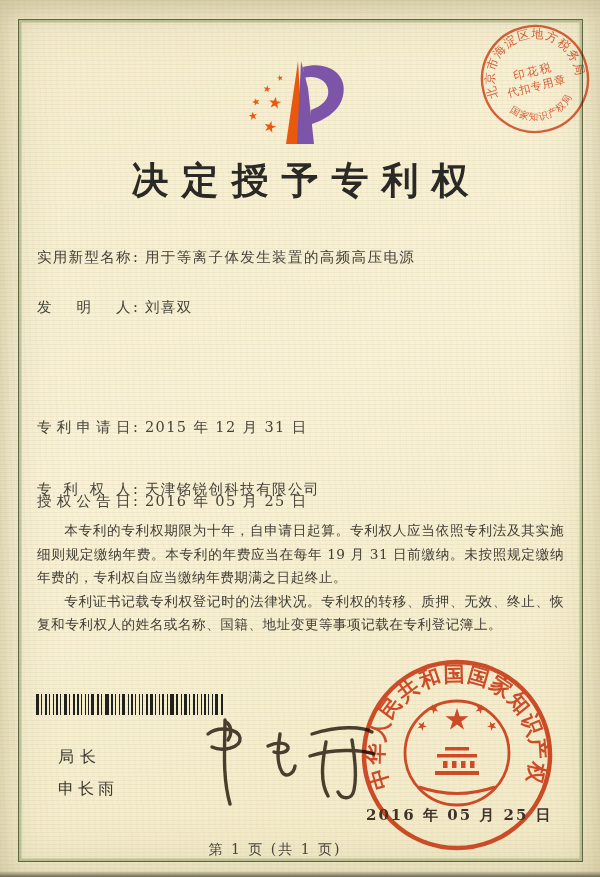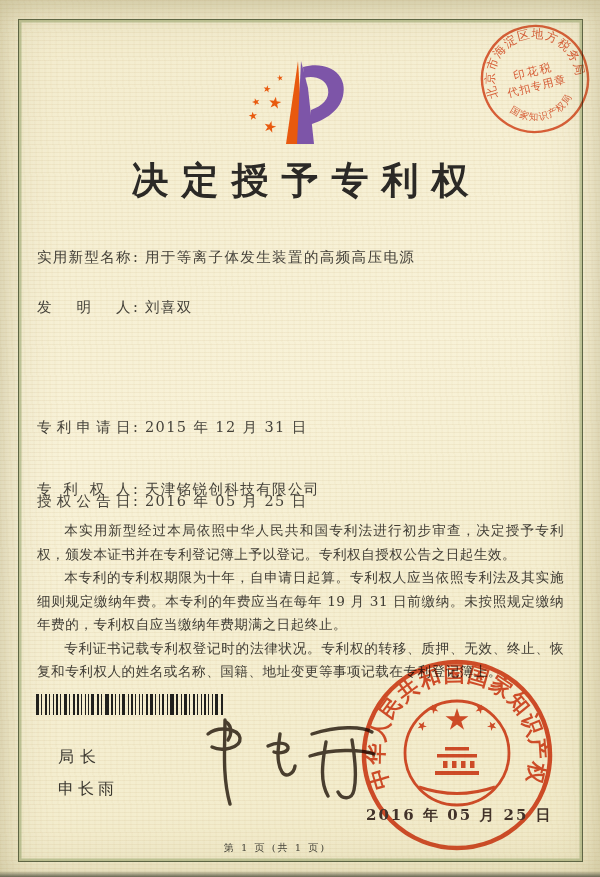--- a/index.html
+++ b/index.html
@@ -45,21 +45,21 @@
   .director-name{position:absolute;left:58px;top:779px;font-size:16px;letter-spacing:4px;color:#3a372f;}
 
   .signature{position:absolute;left:192px;top:716px;width:196px;height:94px;mix-blend-mode:multiply;}
 
   .seal{position:absolute;left:359px;top:657px;width:196px;height:196px;
     mix-blend-mode:multiply;opacity:.92;}
   .seal-date{position:absolute;left:366px;top:806px;font-size:15px;font-weight:700;
     letter-spacing:2px;color:#42332а;color:#42332a;z-index:5;}
 
   .footer{position:absolute;left:0;right:50px;top:841px;text-align:center;
-    font-size:10px;letter-spacing:2px;color:#45433b;}
+    font-size:14px;letter-spacing:2px;color:#45433b;}
 </style>
 </head>
 <body>
 
 <div class="page">
   <div class="texture"></div>
   <div class="frame"></div>
 
 
   <svg class="logo" viewBox="0 0 106 88" aria-hidden="true">
@@ -107,21 +107,20 @@
     <span class="flabel">专利申请日</span><span class="colon">:</span><span class="fvalue">2015 年 12 月 31 日</span>
   </div>
   <div class="field f4">
     <span class="flabel">专利权人</span><span class="colon">:</span><span class="fvalue">天津铭锐创科技有限公司</span>
   </div>
   <div class="field f5">
     <span class="flabel">授权公告日</span><span class="colon">:</span><span class="fvalue">2016 年 05 月 25 日</span>
   </div>
 
   <div class="body-text">
-    <p>本实用新型经过本局依照中华人民共和国专利法进行初步审查，决定授予专利权，颁发本证书并在专利登记簿上予以登记。专利权自授权公告之日起生效。</p>
     <p>本专利的专利权期限为十年，自申请日起算。专利权人应当依照专利法及其实施细则规定缴纳年费。本专利的年费应当在每年 19 月 31 日前缴纳。未按照规定缴纳年费的，专利权自应当缴纳年费期满之日起终止。</p>
     <p>专利证书记载专利权登记时的法律状况。专利权的转移、质押、无效、终止、恢复和专利权人的姓名或名称、国籍、地址变更等事项记载在专利登记簿上。</p>
   </div>
 
   <div class="barcode"><span style="width: 3px;"></span><span style="width: 1px;"></span><span style="width: 2px;"></span><span style="width: 1px;"></span><span style="width: 1px;"></span><span style="width: 2px;"></span><span style="width: 1px;"></span><span style="width: 3px;"></span><span style="width: 1px;"></span><span style="width: 2px;"></span><span style="width: 2px;"></span><span style="width: 1px;"></span><span style="width: 1px;"></span><span style="width: 1px;"></span><span style="width: 3px;"></span><span style="width: 2px;"></span><span style="width: 1px;"></span><span style="width: 4px;"></span><span style="width: 2px;"></span><span style="width: 1px;"></span><span style="width: 1px;"></span><span style="width: 3px;"></span><span style="width: 1px;"></span><span style="width: 2px;"></span><span style="width: 1px;"></span><span style="width: 1px;"></span><span style="width: 1px;"></span><span style="width: 2px;"></span><span style="width: 3px;"></span><span style="width: 1px;"></span><span style="width: 1px;"></span><span style="width: 2px;"></span><span style="width: 1px;"></span><span style="width: 4px;"></span><span style="width: 2px;"></span><span style="width: 1px;"></span><span style="width: 3px;"></span><span style="width: 1px;"></span><span style="width: 2px;"></span><span style="width: 1px;"></span><span style="width: 1px;"></span><span style="width: 2px;"></span><span style="width: 1px;"></span><span style="width: 1px;"></span><span style="width: 3px;"></span><span style="width: 2px;"></span></div>
 
   <div class="director-title">局长</div>
   <div class="director-name">申长雨</div>
 
   <svg class="signature" viewBox="0 0 196 94" aria-hidden="true">

